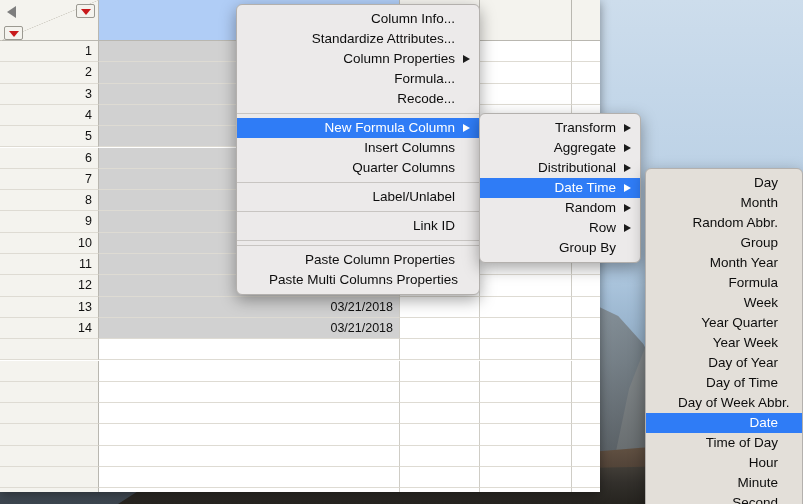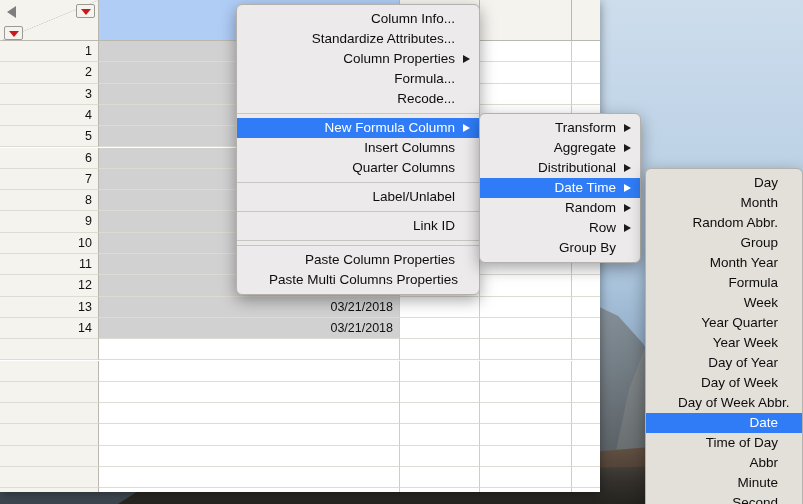--- a/index.html
+++ b/index.html
@@ -308,20 +308,20 @@
     <div class="mi"><span>Day</span></div>
     <div class="mi"><span>Month</span></div>
     <div class="mi"><span>Random Abbr.</span></div>
     <div class="mi"><span>Group</span></div>
     <div class="mi"><span>Month Year</span></div>
     <div class="mi"><span>Formula</span></div>
     <div class="mi"><span>Week</span></div>
     <div class="mi"><span>Year Quarter</span></div>
     <div class="mi"><span>Year Week</span></div>
     <div class="mi"><span>Day of Year</span></div>
-    <div class="mi"><span>Day of Week</span></div>
+    <div class="mi"><span>Day of Time</span></div>
     <div class="mi"><span>Day of Week Abbr.</span></div>
     <div class="mi hl"><span>Date</span></div>
     <div class="mi"><span>Time of Day</span></div>
-    <div class="mi"><span>Abbr</span></div>
+    <div class="mi"><span>Hour</span></div>
     <div class="mi"><span>Minute</span></div>
     <div class="mi"><span>Second</span></div>
   </div>
 
 </body></html>

